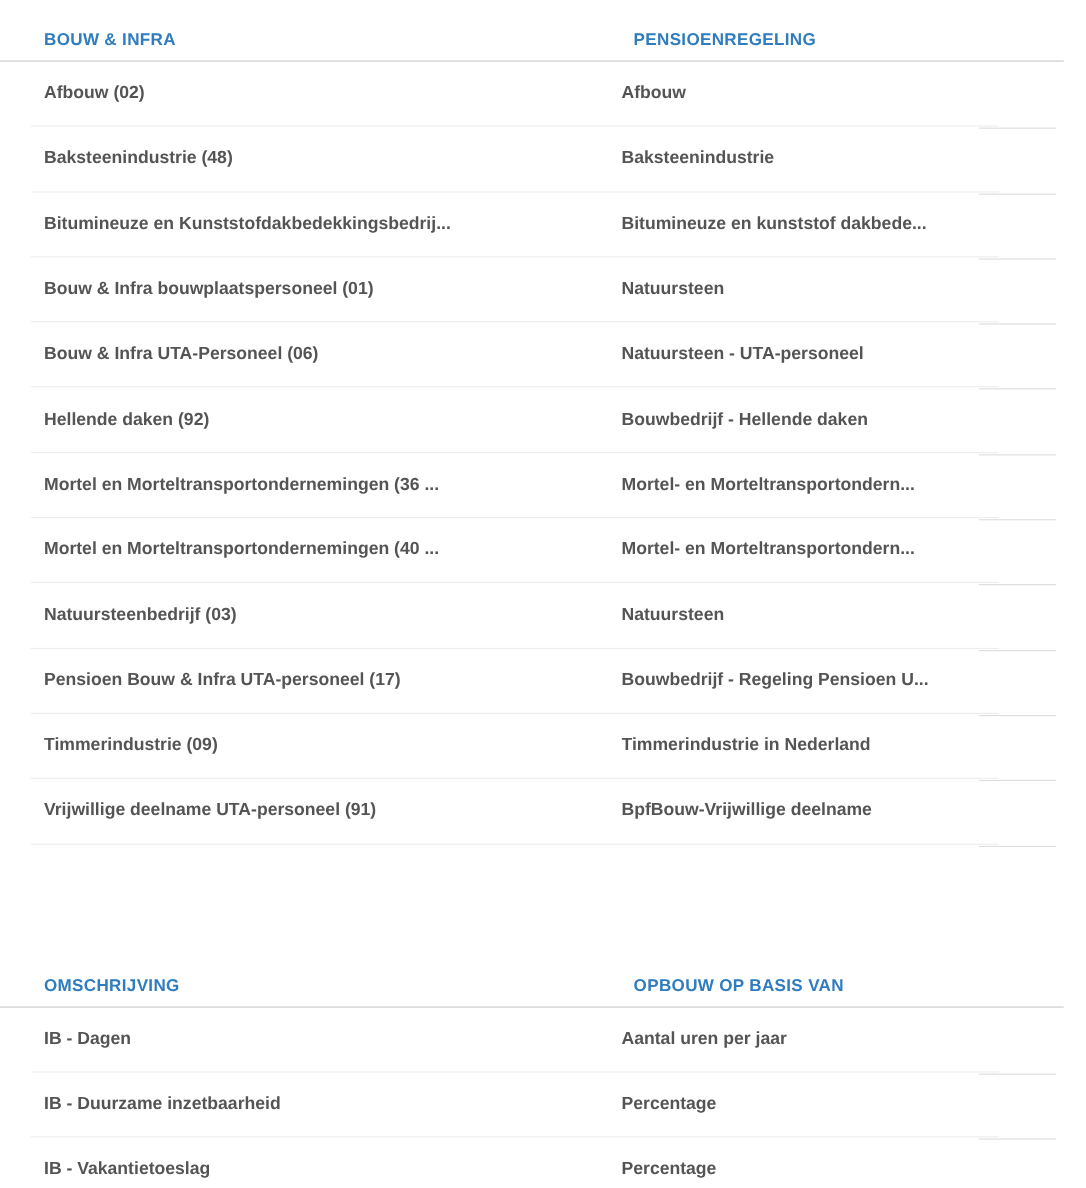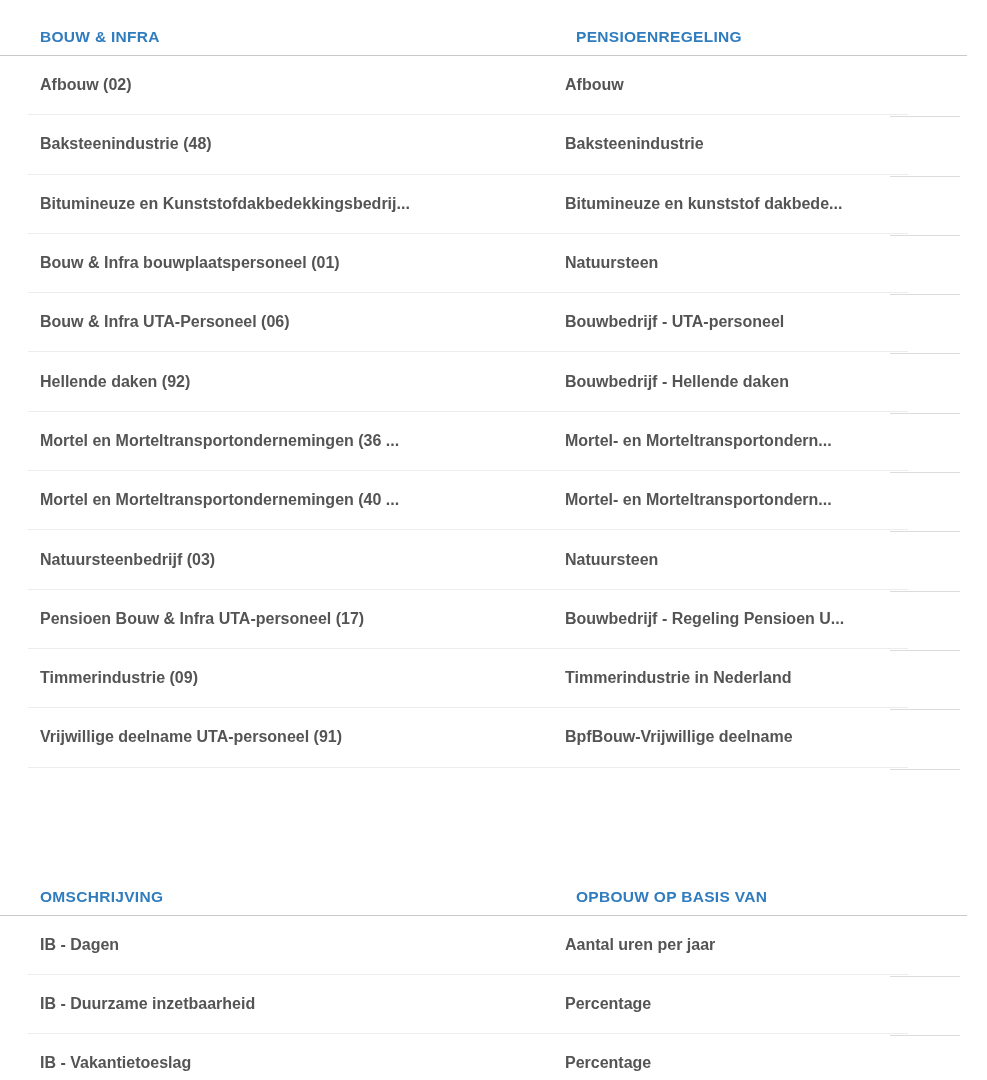--- a/index.html
+++ b/index.html
@@ -74,21 +74,21 @@
         <div class="row">
         <div class="cell c1">Bitumineuze en Kunststofdakbedekkingsbedrij...</div>
         <div class="cell c2">Bitumineuze en kunststof dakbede...</div>
       </div>
         <div class="row">
         <div class="cell c1">Bouw &amp; Infra bouwplaatspersoneel (01)</div>
         <div class="cell c2">Natuursteen</div>
       </div>
         <div class="row">
         <div class="cell c1">Bouw &amp; Infra UTA-Personeel (06)</div>
-        <div class="cell c2">Bouwbedrijf - UTA-personeel</div>
+        <div class="cell c2">Natuursteen - UTA-personeel</div>
       </div>
         <div class="row">
         <div class="cell c1">Hellende daken (92)</div>
         <div class="cell c2">Bouwbedrijf - Hellende daken</div>
       </div>
         <div class="row">
         <div class="cell c1">Mortel en Morteltransportondernemingen (36 ...</div>
         <div class="cell c2">Mortel- en Morteltransportondern...</div>
       </div>
         <div class="row">

